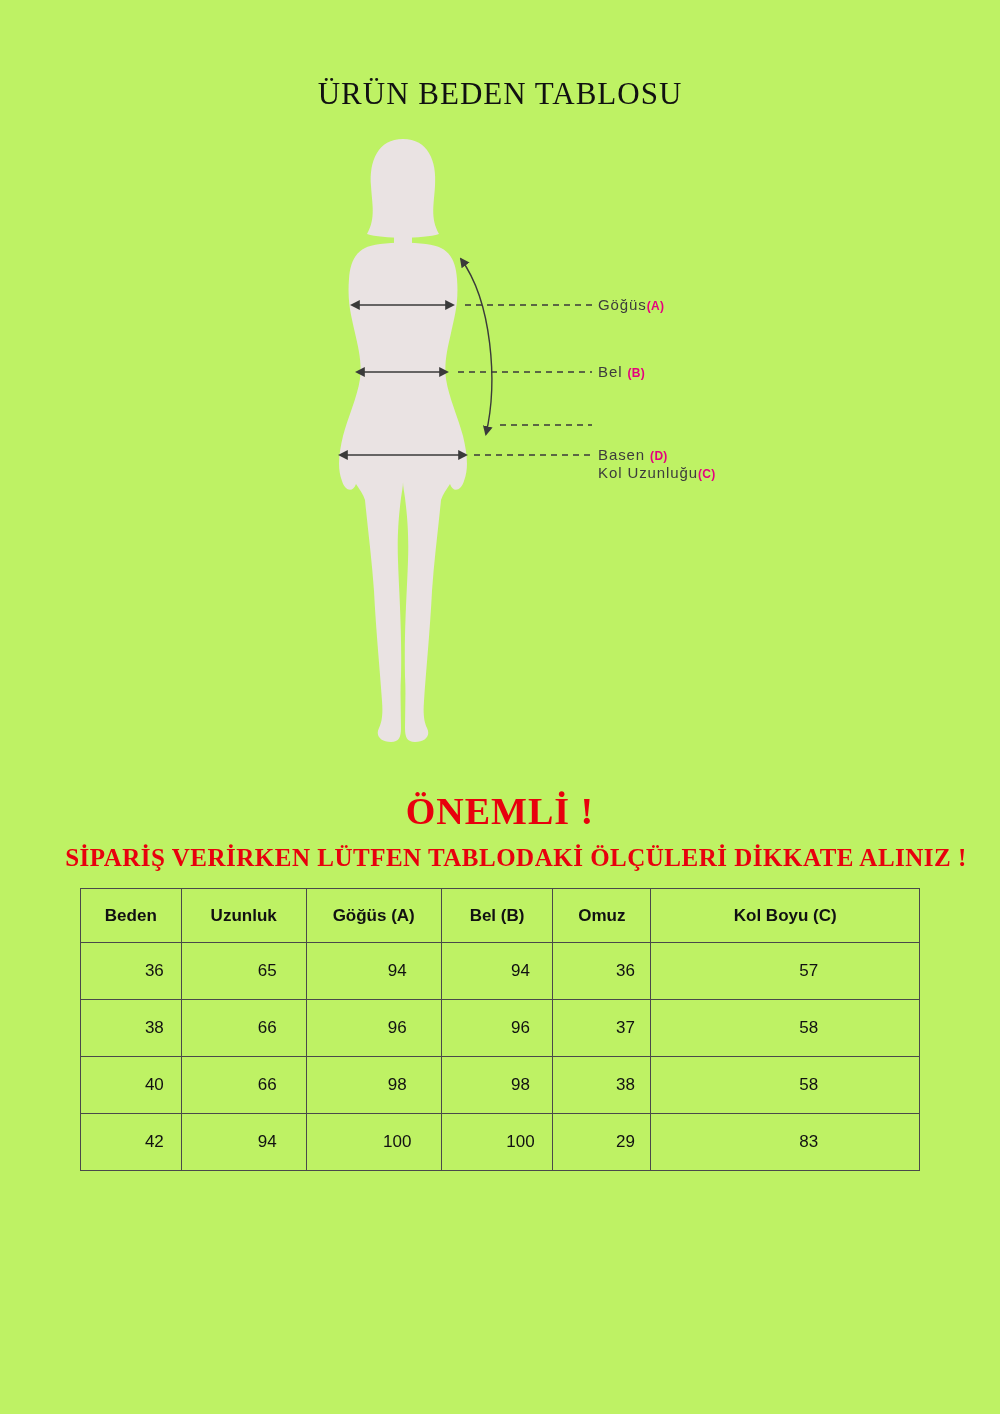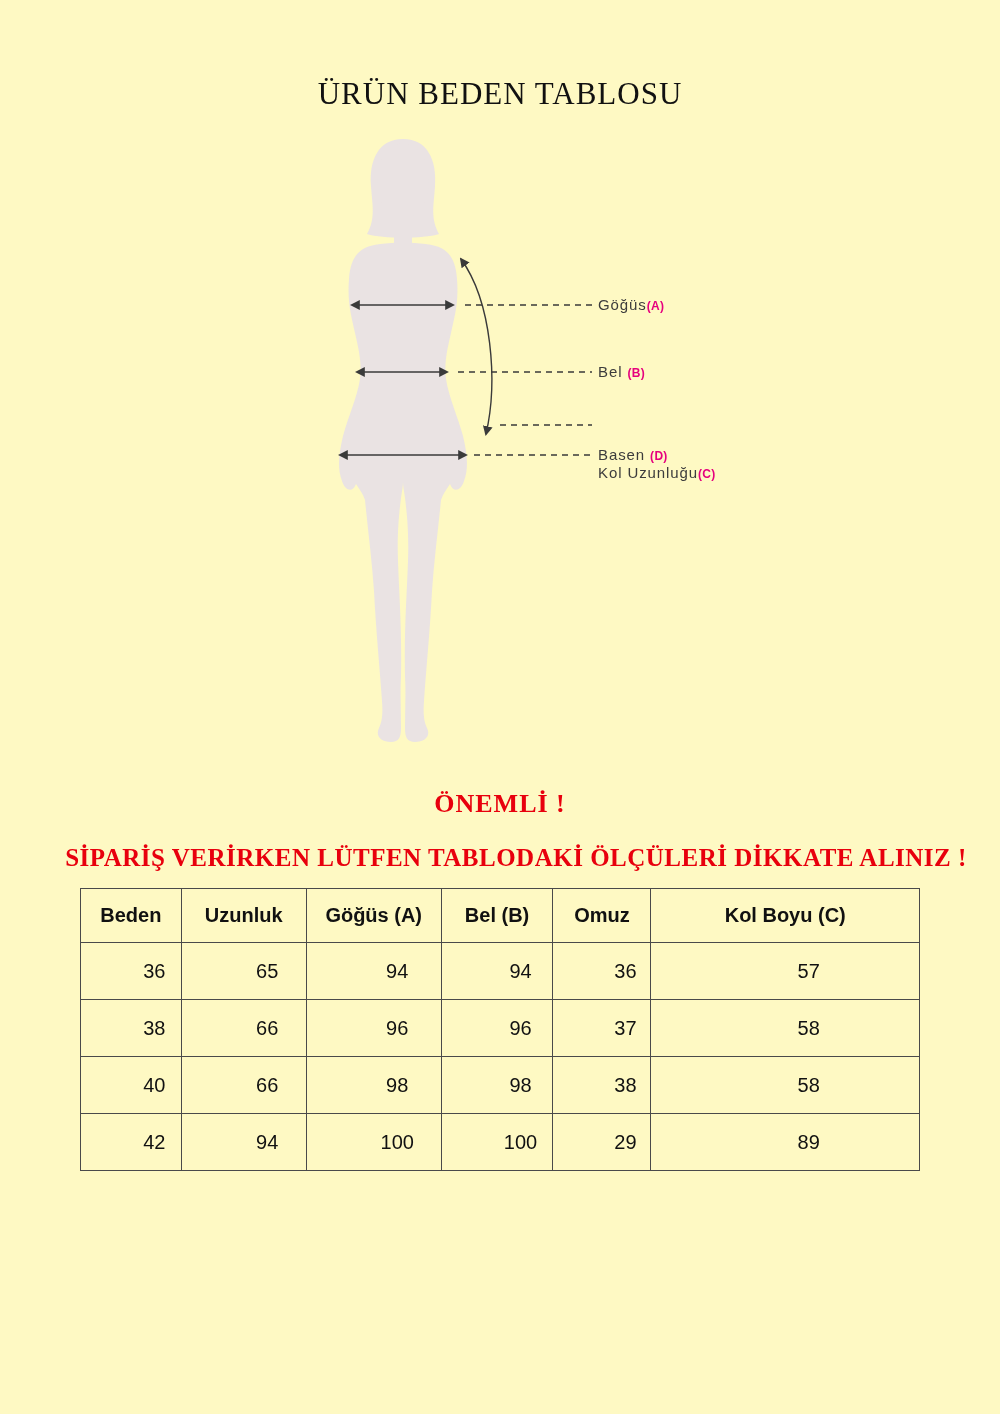--- a/index.html
+++ b/index.html
@@ -5,21 +5,21 @@
   :root{
     --red:#e8000d;
     --pink:#e6007e;
     --sil:#eae3e3;
     --ink:#3a3a3a;
   }
   html,body{margin:0;padding:0;background:#ffffff;}
   .page{
     position:relative;
     width:1000px;height:1414px;
-    background:#fef9c3;
+    background:#bef264;
     overflow:hidden;
     font-family:"Liberation Sans",sans-serif;
   }
   .page-title{
     position:absolute;top:76px;left:0;width:100%;
     text-align:center;
     font-family:"Liberation Serif",serif;
     font-size:31px;font-weight:400;letter-spacing:1px;
     color:#111;
   }
@@ -37,41 +37,41 @@
     font-size:12px;font-weight:bold;letter-spacing:0.3px;
   }
   .lbl-0{top:296px;}
   .lbl-1{top:363px;}
   .lbl-2{top:416px;margin-top:48px;}
   .lbl-3{top:446px;}
   .important-heading{
     position:absolute;top:789px;left:0;width:100%;
     text-align:center;
     font-family:"Liberation Serif",serif;
-    font-size:26px;font-weight:bold;letter-spacing:1px;
+    font-size:38px;font-weight:bold;letter-spacing:1px;
     color:var(--red);
   }
   .warning-line{
     position:absolute;top:844px;left:16px;width:100%;
     text-align:center;
     font-family:"Liberation Serif",serif;
     font-size:25px;font-weight:bold;letter-spacing:0.5px;
     color:var(--red);
   }
   table.size-table{
     position:absolute;left:80px;top:888px;width:840px;
     border-collapse:collapse;
     table-layout:fixed;
     font-family:"Liberation Sans",sans-serif;
     color:#111;
   }
   .size-table th,.size-table td{
     border:1px solid #4a4a4a;
     text-align:center;vertical-align:middle;
-    font-size:20px;
+    font-size:17px;
   }
   .size-table th{height:51px;font-weight:bold;}
   .size-table td{height:54px;font-weight:400;padding-left:48px;}
 </style>
 </head>
 <body>
 
 <div class="page">
 
   <div class="page-title">ÜRÜN BEDEN TABLOSU</div>
@@ -206,18 +206,18 @@
           <td>98</td>
           <td>38</td>
           <td>58</td>
         </tr>
         <tr>
           <td>42</td>
           <td>94</td>
           <td>100</td>
           <td>100</td>
           <td>29</td>
-          <td>89</td>
+          <td>83</td>
         </tr>
       </tbody>
     </table>
 
 </div>
 
 </body></html>

